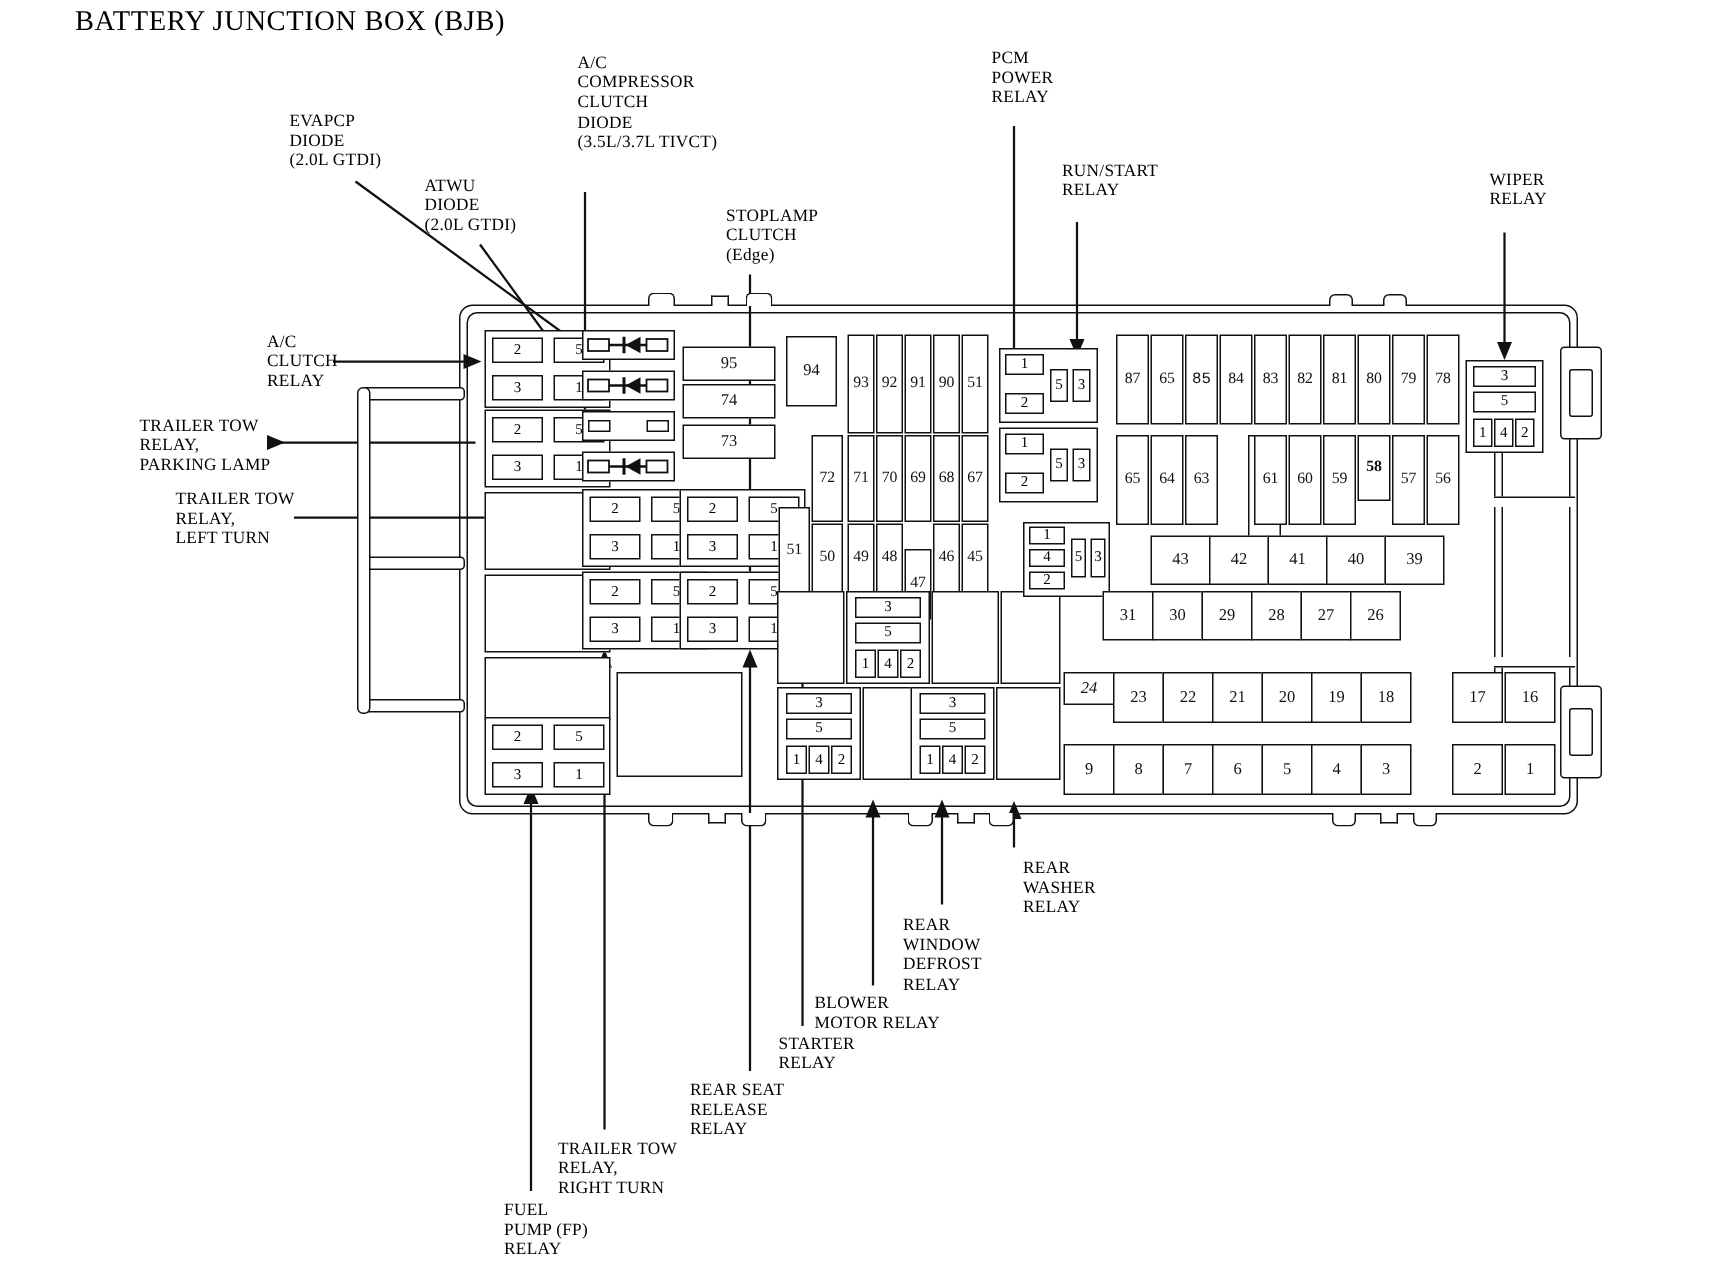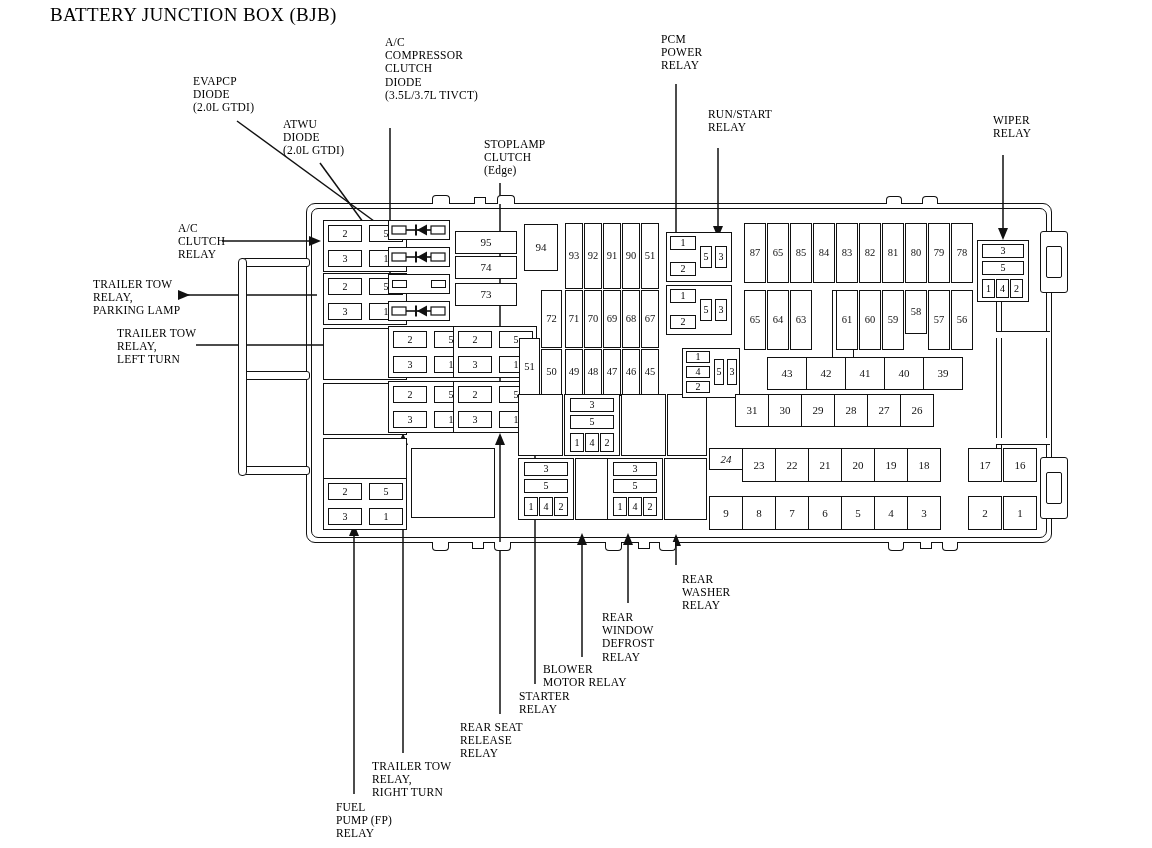--- a/index.html
+++ b/index.html
@@ -253,21 +253,21 @@
   <div class="cell vert" style="left:565px;top:290px;width:18px;height:58px;">71</div>
   <div class="cell vert" style="left:584px;top:290px;width:18px;height:58px;">70</div>
   <div class="cell vert" style="left:603px;top:290px;width:18px;height:58px;">69</div>
   <div class="cell vert" style="left:622px;top:290px;width:18px;height:58px;">68</div>
   <div class="cell vert" style="left:641px;top:290px;width:18px;height:58px;">67</div>
 
   <div class="cell vert" style="left:519px;top:338px;width:21px;height:58px;">51</div>
   <div class="cell vert" style="left:541px;top:349px;width:21px;height:47px;">50</div>
   <div class="cell vert" style="left:565px;top:349px;width:18px;height:47px;">49</div>
   <div class="cell vert" style="left:584px;top:349px;width:18px;height:47px;">48</div>
-  <div class="cell vert" style="left:603px;top:349px;width:18px;height:47px;text-align:center;">47</div>
+  <div class="cell vert" style="left:603px;top:366px;width:18px;height:47px;text-align:center;">47</div>
   <div class="cell vert" style="left:622px;top:349px;width:18px;height:47px;">46</div>
   <div class="cell vert" style="left:641px;top:349px;width:18px;height:47px;">45</div>
 
   <div class="grp" style="left:564px;top:394px;width:56px;height:62px;"></div>
   <div class="pin" style="left:570px;top:398px;width:44px;height:14px;">3</div>
   <div class="pin" style="left:570px;top:415px;width:44px;height:14px;">5</div>
   <div class="pin" style="left:570px;top:433px;width:14px;height:19px;">1</div>
   <div class="pin" style="left:585px;top:433px;width:14px;height:19px;">4</div>
   <div class="pin" style="left:600px;top:433px;width:14px;height:19px;">2</div>
 
@@ -307,37 +307,37 @@
 
   <div class="grp" style="left:682px;top:348px;width:58px;height:50px;"></div>
   <div class="pin" style="left:686px;top:351px;width:24px;height:12px;">1</div>
   <div class="pin" style="left:686px;top:366px;width:24px;height:12px;">4</div>
   <div class="pin" style="left:686px;top:381px;width:24px;height:12px;">2</div>
   <div class="pin" style="left:714px;top:359px;width:10px;height:26px;">5</div>
   <div class="pin" style="left:727px;top:359px;width:10px;height:26px;">3</div>
 
   <div class="cell vert" style="left:744px;top:223px;width:22px;height:60px;">87</div>
   <div class="cell vert" style="left:767px;top:223px;width:22px;height:60px;">65</div>
-  <div class="cell vert" style="left:790px;top:223px;width:22px;height:60px;">85</div>
+  <div class="cell vert" style="left:790px;top:223px;width:22px;height:60px;font-family:Liberation Mono, monospace;">85</div>
   <div class="cell vert" style="left:813px;top:223px;width:22px;height:60px;">84</div>
   <div class="cell vert" style="left:836px;top:223px;width:22px;height:60px;">83</div>
   <div class="cell vert" style="left:859px;top:223px;width:22px;height:60px;">82</div>
   <div class="cell vert" style="left:882px;top:223px;width:22px;height:60px;">81</div>
   <div class="cell vert" style="left:905px;top:223px;width:22px;height:60px;">80</div>
   <div class="cell vert" style="left:928px;top:223px;width:22px;height:60px;">79</div>
   <div class="cell vert" style="left:951px;top:223px;width:22px;height:60px;">78</div>
 
   <div class="cell vert" style="left:744px;top:290px;width:22px;height:60px;">65</div>
   <div class="cell vert" style="left:767px;top:290px;width:22px;height:60px;">64</div>
   <div class="cell vert" style="left:790px;top:290px;width:22px;height:60px;">63</div>
   <div class="cell vert" style="left:832px;top:290px;width:22px;height:78px;font-style:italic;">62</div>
   <div class="cell vert" style="left:836px;top:290px;width:22px;height:60px;">61</div>
   <div class="cell vert" style="left:859px;top:290px;width:22px;height:60px;">60</div>
   <div class="cell vert" style="left:882px;top:290px;width:22px;height:60px;">59</div>
-  <div class="cell vert" style="left:905px;top:290px;width:22px;height:44px;">58</div>
+  <div class="cell vert" style="left:905px;top:290px;width:22px;height:44px;font-weight:bold;">58</div>
   <div class="cell vert" style="left:928px;top:290px;width:22px;height:60px;">57</div>
   <div class="cell vert" style="left:951px;top:290px;width:22px;height:60px;">56</div>
 
   <div class="cell" style="left:767px;top:357px;width:40px;height:33px;">43</div>
   <div class="cell" style="left:806px;top:357px;width:40px;height:33px;">42</div>
   <div class="cell" style="left:845px;top:357px;width:40px;height:33px;">41</div>
   <div class="cell" style="left:884px;top:357px;width:40px;height:33px;">40</div>
   <div class="cell" style="left:923px;top:357px;width:40px;height:33px;">39</div>
 
   <div class="cell" style="left:735px;top:394px;width:34px;height:33px;">31</div>

